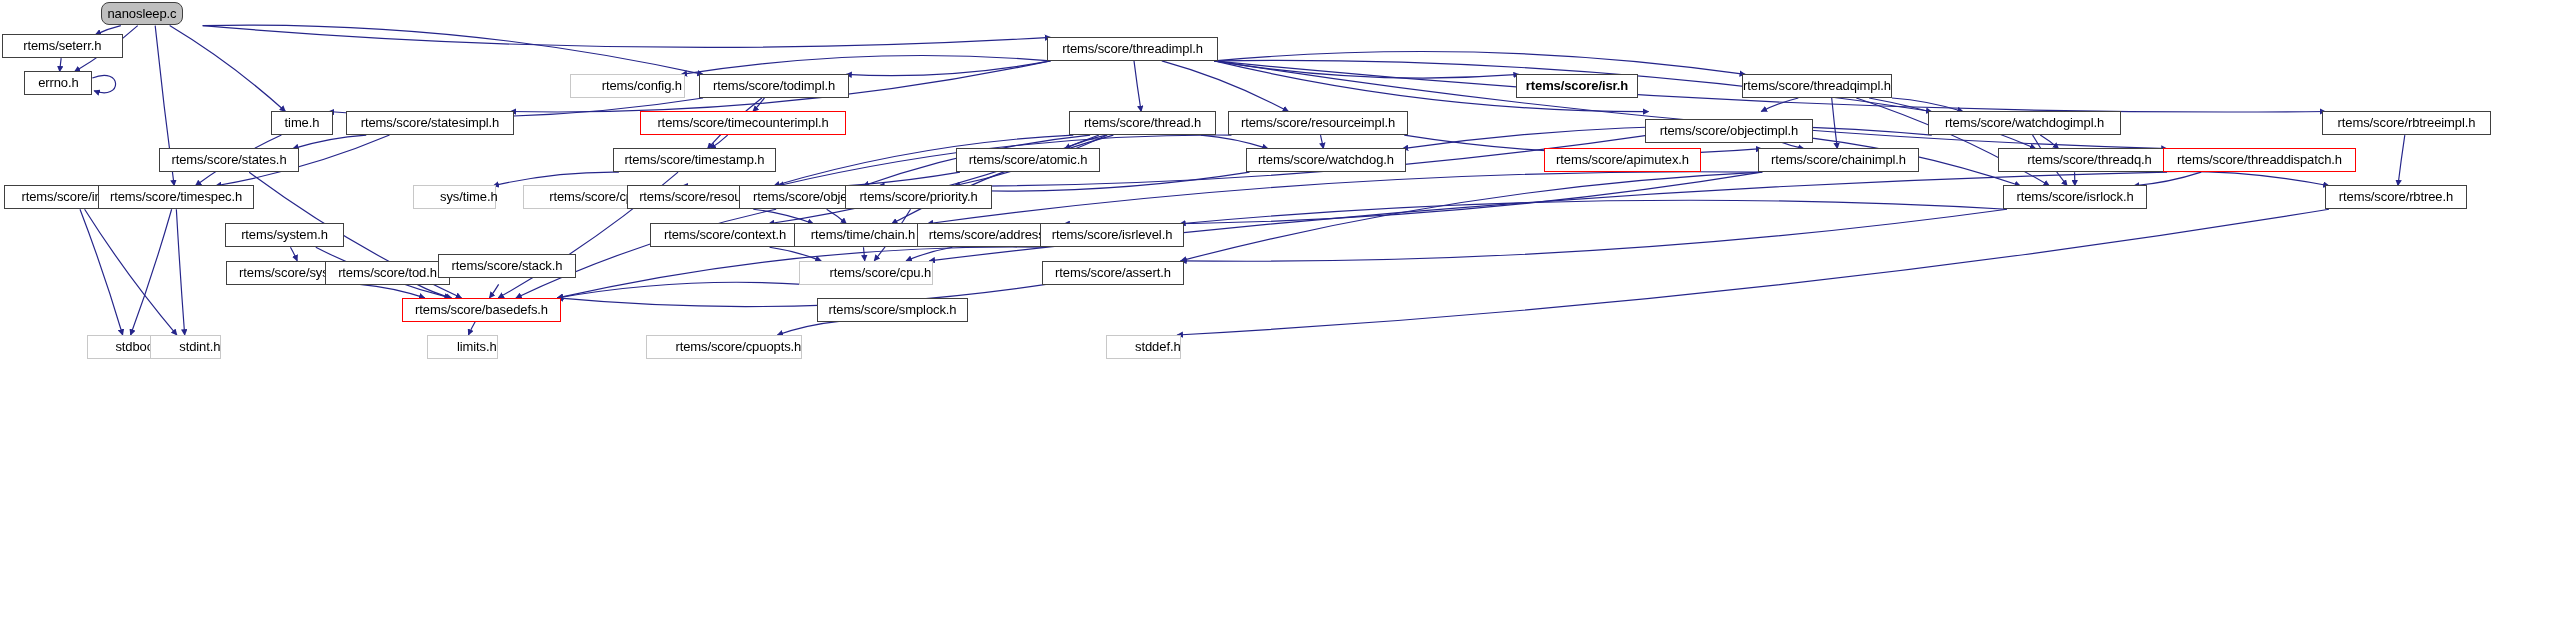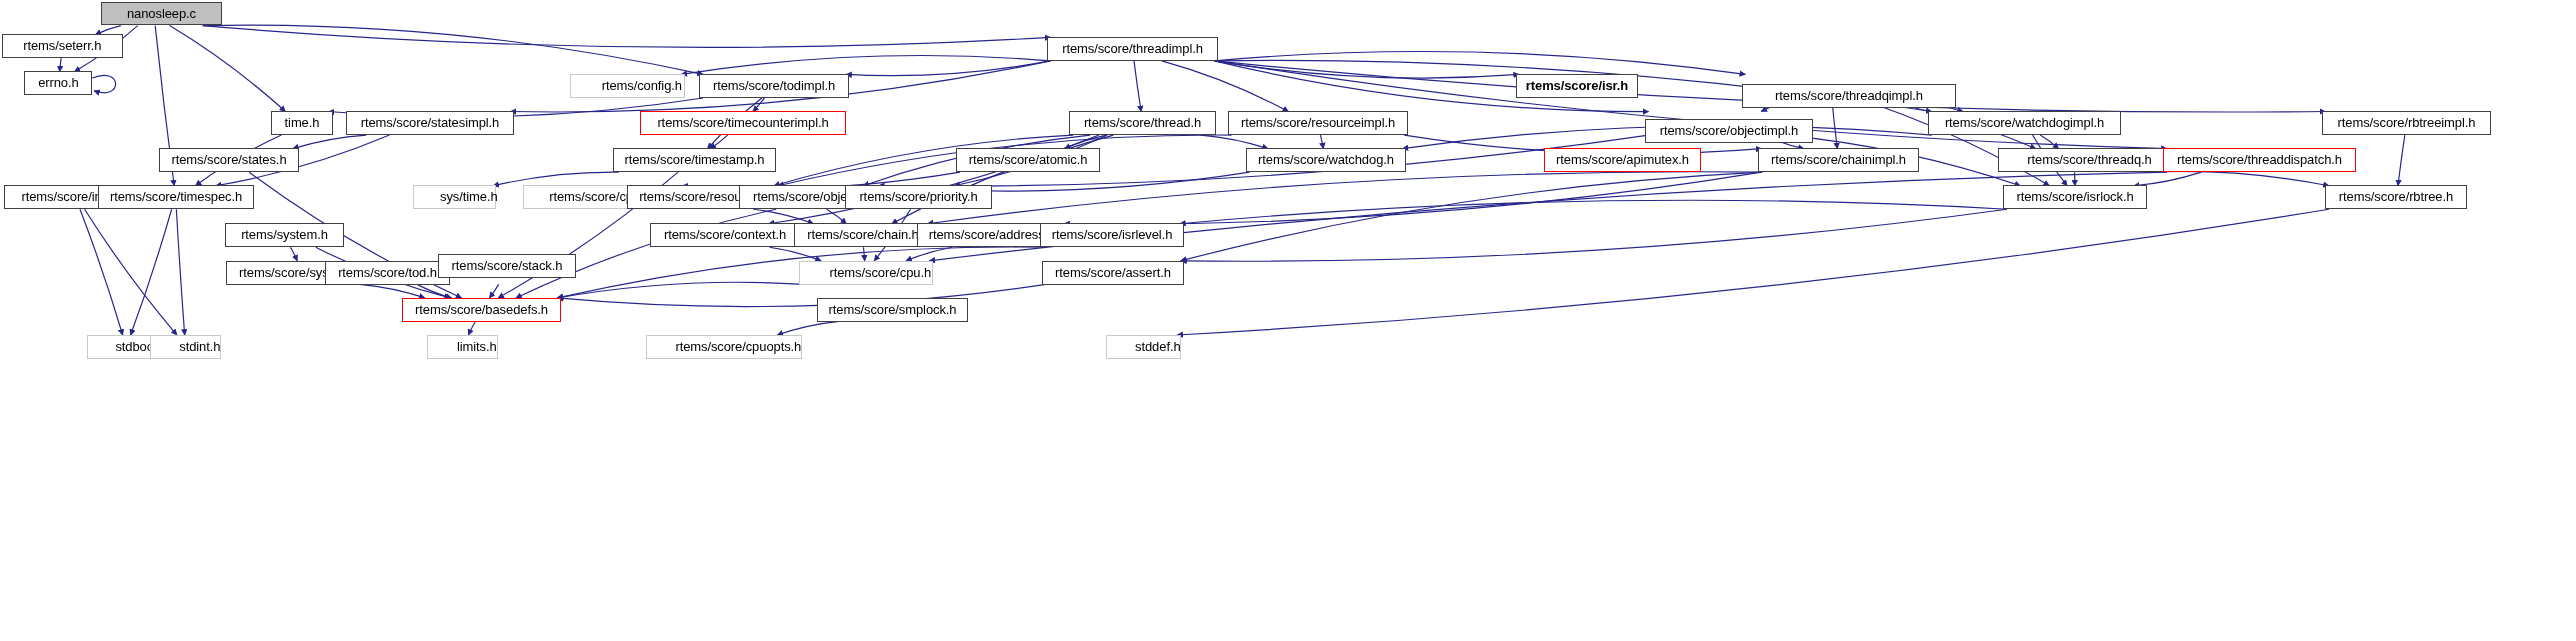--- a/index.html
+++ b/index.html
@@ -155,42 +155,42 @@
         <path d="M 525.3 355.0 Q 521.1 362.3 517.7 370.0"></path>
         <path d="M 1156.0 314.0 Q 886.9 353.9 616.0 329.0"></path>
         <path d="M 927.4 355.0 Q 892.4 358.5 859.1 370.0"></path>
         <path d="M 1006.3 231.0 Q 988.2 260.9 966.2 288.0"></path>
         <path d="M 275.4 190.0 Q 385.6 271.6 510.1 329.0"></path>
         <path d="M 832.5 231.0 Q 866.7 235.1 899.0 247.0"></path>
       </g>
   </svg>
 
   <div id="node-layer">
-      <div class="node root" style="left: 101px; top: 1.8px; width: 121px;">
+      <div class="node root" style="left: 101px; top: 1.8px; width: 82px; border-radius: 8px;">
         <span class="node-label">nanosleep.c</span>
       </div>
       <div class="node" style="left: 1.8px; top: 34px; width: 121px;">
         <span class="node-label">rtems/seterr.h</span>
       </div>
       <div class="node" style="left: 24.4px; top: 71px; width: 68px;">
         <span class="node-label">errno.h</span>
       </div>
       <div class="node" style="left: 1047px; top: 37px; width: 171px;">
         <span class="node-label">rtems/score/threadimpl.h</span>
       </div>
       <div class="node missing" style="left: 570px; top: 74px; width: 115px;">
         <span class="node-label">rtems/config.h</span>
       </div>
       <div class="node" style="left: 699px; top: 74px; width: 150px;">
         <span class="node-label">rtems/score/todimpl.h</span>
       </div>
       <div class="node" style="left: 1516px; top: 74px; width: 122px; font-weight: bold;">
         <span class="node-label">rtems/score/isr.h</span>
       </div>
-      <div class="node" style="left: 1742px; top: 84px; width: 214px;">
+      <div class="node" style="left: 1742px; top: 74px; width: 150px;">
         <span class="node-label">rtems/score/threadqimpl.h</span>
       </div>
       <div class="node" style="left: 271px; top: 111px; width: 62px;">
         <span class="node-label">time.h</span>
       </div>
       <div class="node" style="left: 346px; top: 111px; width: 168px;">
         <span class="node-label">rtems/score/statesimpl.h</span>
       </div>
       <div class="node highlight" style="left: 640px; top: 111px; width: 206px;">
         <span class="node-label">rtems/score/timecounterimpl.h</span>
@@ -261,21 +261,21 @@
       <div class="node" style="left: 2325px; top: 185px; width: 142px;">
         <span class="node-label">rtems/score/rbtree.h</span>
       </div>
       <div class="node" style="left: 225px; top: 223px; width: 119px;">
         <span class="node-label">rtems/system.h</span>
       </div>
       <div class="node" style="left: 650px; top: 223px; width: 150px;">
         <span class="node-label">rtems/score/context.h</span>
       </div>
       <div class="node" style="left: 794px; top: 223px; width: 138px;">
-        <span class="node-label">rtems/score/chain.h</span>
+        <span class="node-label">rtems/time/chain.h</span>
       </div>
       <div class="node" style="left: 917px; top: 223px; width: 150px;">
         <span class="node-label">rtems/score/address.h</span>
       </div>
       <div class="node" style="left: 1040px; top: 223px; width: 144px;">
         <span class="node-label">rtems/score/isrlevel.h</span>
       </div>
       <div class="node" style="left: 226px; top: 261px; width: 154px;">
         <span class="node-label">rtems/score/sysstate.h</span>
       </div>

